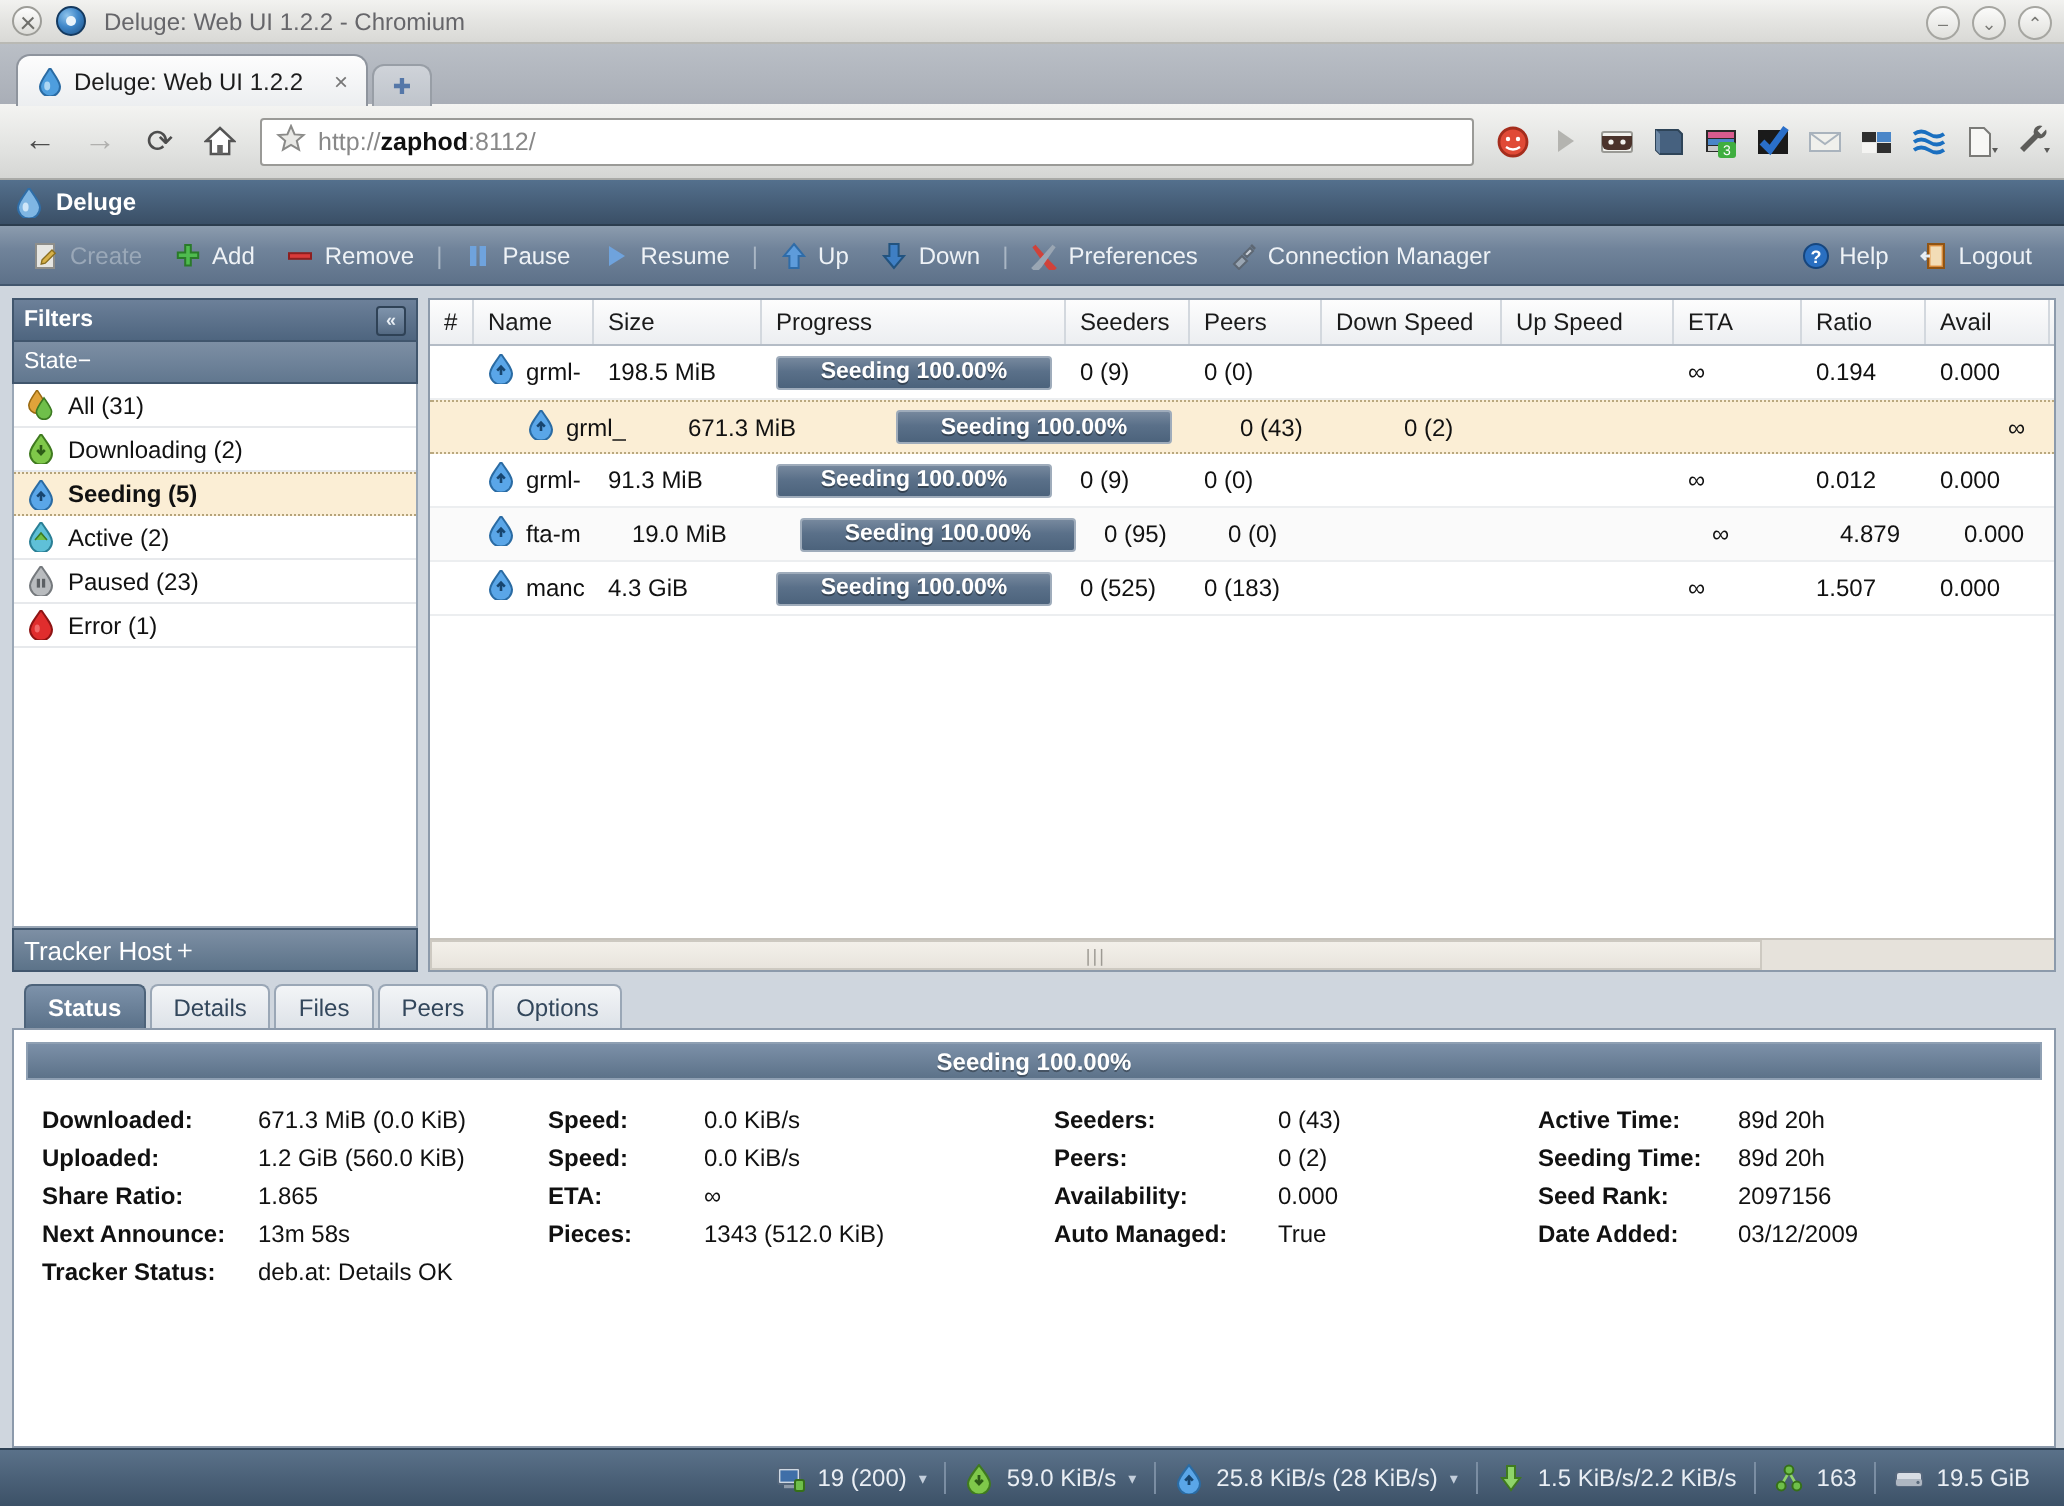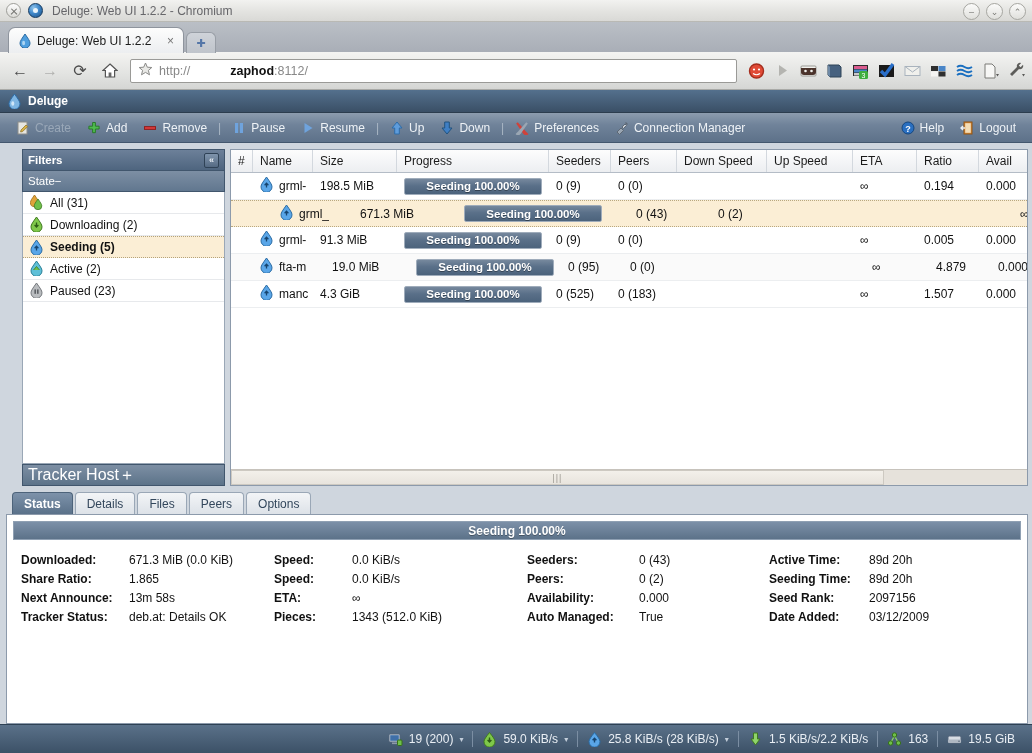--- a/index.html
+++ b/index.html
@@ -88,21 +88,21 @@
     width:28px;height:26px; display:flex;align-items:center;justify-content:center;
     color:#4d4d4d; font-size:16px; border-radius:3px;
   }
   .navbtn.disabled{ color:#b0b0ae; }
   .omnibox{
     flex:1 1 auto; height:24px; margin:0 4px; display:flex; align-items:center;
     background:#fff; border:1px solid #9a9a97; border-radius:2px;
   }
   .omni-star{ padding:0 6px 0 7px; color:#8a8a88; font-size:13px; }
   .omni-url{ font-size:12.5px; color:#888; white-space:nowrap; }
-  .omni-url b{ color:#111; font-weight:bold;margin-left:40px; }
+  .omni-url b{ color:#111; font-weight:bold; }
   .ext-icons{ display:flex; align-items:center; gap:7px; padding-left:4px; }
   .exti{ width:19px;height:19px; position:relative; }
 
   
   .deluge{
     height:calc(753px - 90px);
     background:#cfd6de;
     display:flex; flex-direction:column;
   }
   .dl-header{
@@ -124,21 +124,21 @@
   }
   .tb-item{ display:flex; align-items:center; gap:5px; padding:0 8px; height:26px; font-size:12px; white-space:nowrap;}
   .tb-item.disabled{ color:#9aa8b8; }
   .tb-sep{ color:#a9b6c4; padding:0 3px; }
   .tb-spacer{ flex:1 1 auto; }
   .tbico{ width:14px;height:14px; display:inline-block; position:relative; flex:0 0 auto;}
 
   .dl-body{ flex:1 1 auto; display:flex; padding:6px 4px 0 6px; gap:5px; min-height:0;}
 
   
-  .sidebar{ width:203px; display:flex; flex-direction:column; flex:0 0 auto; min-height:0;margin-left:16px;}
+  .sidebar{ width:203px; display:flex; flex-direction:column; flex:0 0 auto; min-height:0;}
   .panel-head{
     height:22px; display:flex; align-items:center; padding:0 5px;
     background:linear-gradient(to bottom,#6c8099 0%,#4e657f 100%);
     color:#fff; font-weight:bold; font-size:11.5px;
     border:1px solid #3e5греч; border:1px solid #41566d;
   }
   .panel-head .tool{
     margin-left:auto; width:15px;height:15px; border:1px solid #2f4256; border-radius:2px;
     background:linear-gradient(to bottom,#7e93ab,#54698180);
     color:#e9eff5; font-size:9px; display:flex;align-items:center;justify-content:center;
@@ -158,21 +158,21 @@
   }
   .filter-item.selected{
     background:#fbeed5; font-weight:bold;
     border-top:1px dotted #b5a37a; border-bottom:1px dotted #b5a37a;
   }
   .drop{ width:13px;height:15px; flex:0 0 auto; }
   .tracker-head{
     height:22px; display:flex; align-items:center; padding:0 5px;
     background:linear-gradient(to bottom,#7d8fa4 0%,#5c7governor 100%);
     background:linear-gradient(to bottom,#7d8fa4 0%,#5c7389 100%);
-    color:#fff; font-size:16px; border:1px solid #41566d;
+    color:#fff; font-size:13px; border:1px solid #41566d;
   }
 
   
   .grid-wrap{ flex:1 1 auto; display:flex; flex-direction:column; min-width:0; min-height:0;}
   .grid{
     flex:1 1 auto; background:#fff; border:1px solid #8c9aab;
     display:flex; flex-direction:column; min-height:0; overflow:hidden;
   }
   .grid-head{
     display:flex; height:23px; flex:0 0 auto;
@@ -561,20 +561,29 @@
           <span class="drop">
             <svg width="13" height="15" viewBox="0 0 13 15">
                 <path d="M6.5 0 C10 5 12 7.5 12 9.8 A5.5 5.5 0 0 1 1 9.8 C1 7.5 3 5 6.5 0Z" fill="#b9bcbf" stroke="#75797d"></path>
                 <rect x="4.4" y="6.4" width="1.6" height="4.4" fill="#5c6064"></rect>
                 <rect x="7" y="6.4" width="1.6" height="4.4" fill="#5c6064"></rect>
               </svg>
           </span>
           <span>Paused (23)</span>
         </div>
 
+        <div class="filter-item">
+          <span class="drop">
+            <svg width="13" height="15" viewBox="0 0 13 15">
+                <path d="M6.5 0 C10 5 12 7.5 12 9.8 A5.5 5.5 0 0 1 1 9.8 C1 7.5 3 5 6.5 0Z" fill="#e02d2d" stroke="#8e1414"></path>
+                <ellipse cx="4.6" cy="9.3" rx="1.3" ry="2" fill="#ff9a9a" opacity=".55"></ellipse>
+              </svg>
+          </span>
+          <span>Error (1)</span>
+        </div>
 
       </div>
       <div class="tracker-head">
         <span>Tracker Host</span>
         <span class="tool">＋</span>
       </div>
     </div>
 
     <div class="grid-wrap">
       <div class="grid">
@@ -648,21 +657,21 @@
               </div>
               <div class="cell" style="width: 84px;">91.3 MiB</div>
               <div class="cell prog" style="width: 152px;">
                 <div class="progress">Seeding 100.00%</div>
               </div>
               <div class="cell" style="width: 62px;">0 (9)</div>
               <div class="cell" style="width: 66px;">0 (0)</div>
               <div class="cell" style="width: 90px;"></div>
               <div class="cell" style="width: 86px;"></div>
               <div class="cell" style="width: 64px; justify-content: flex-start;">∞</div>
-              <div class="cell" style="width: 62px;">0.005</div>
+              <div class="cell" style="width: 62px;">0.012</div>
               <div class="cell" style="width: 62px;">0.000</div>
               <div class="cell" style="width: 60px;">03/12/2</div>
             </div>
             <div class="row alt">
               <div class="cell" style="width: 22px;"></div>
               <div class="cell name" style="width: 60px;">
                 <span style="flex: 0 0 auto;"><svg width="13" height="15" viewBox="0 0 13 15">
                     <path d="M6.5 0 C10 5 12 7.5 12 9.8 A5.5 5.5 0 0 1 1 9.8 C1 7.5 3 5 6.5 0Z" fill="#5aa6e8" stroke="#2a6ba3"></path>
                     <path d="M6.5 10.5 v-4 M4.6 8.3 l1.9 -2 1.9 2" stroke="#17456f" stroke-width="1.3" fill="none"></path>
                   </svg></span>
@@ -720,20 +729,24 @@
         <div class="dtab">Peers</div>
         <div class="dtab">Options</div>
       </div>
     <div class="detail-box">
       <div class="state-bar">Seeding 100.00%</div>
       <div class="stat-grid" id="stat-grid">
           <div class="stat-col">
             <div class="stat-row">
               <span class="stat-lbl" style="width: 108px;">Downloaded:</span>
               <span class="stat-val" style="width: 145px;">671.3 MiB (0.0 KiB)</span>
+            </div>
+            <div class="stat-row">
+              <span class="stat-lbl" style="width: 108px;">Uploaded:</span>
+              <span class="stat-val" style="width: 145px;">1.2 GiB (560.0 KiB)</span>
             </div>
             <div class="stat-row">
               <span class="stat-lbl" style="width: 108px;">Share Ratio:</span>
               <span class="stat-val" style="width: 145px;">1.865</span>
             </div>
             <div class="stat-row">
               <span class="stat-lbl" style="width: 108px;">Next Announce:</span>
               <span class="stat-val" style="width: 145px;">13m 58s</span>
             </div>
             <div class="stat-row">

